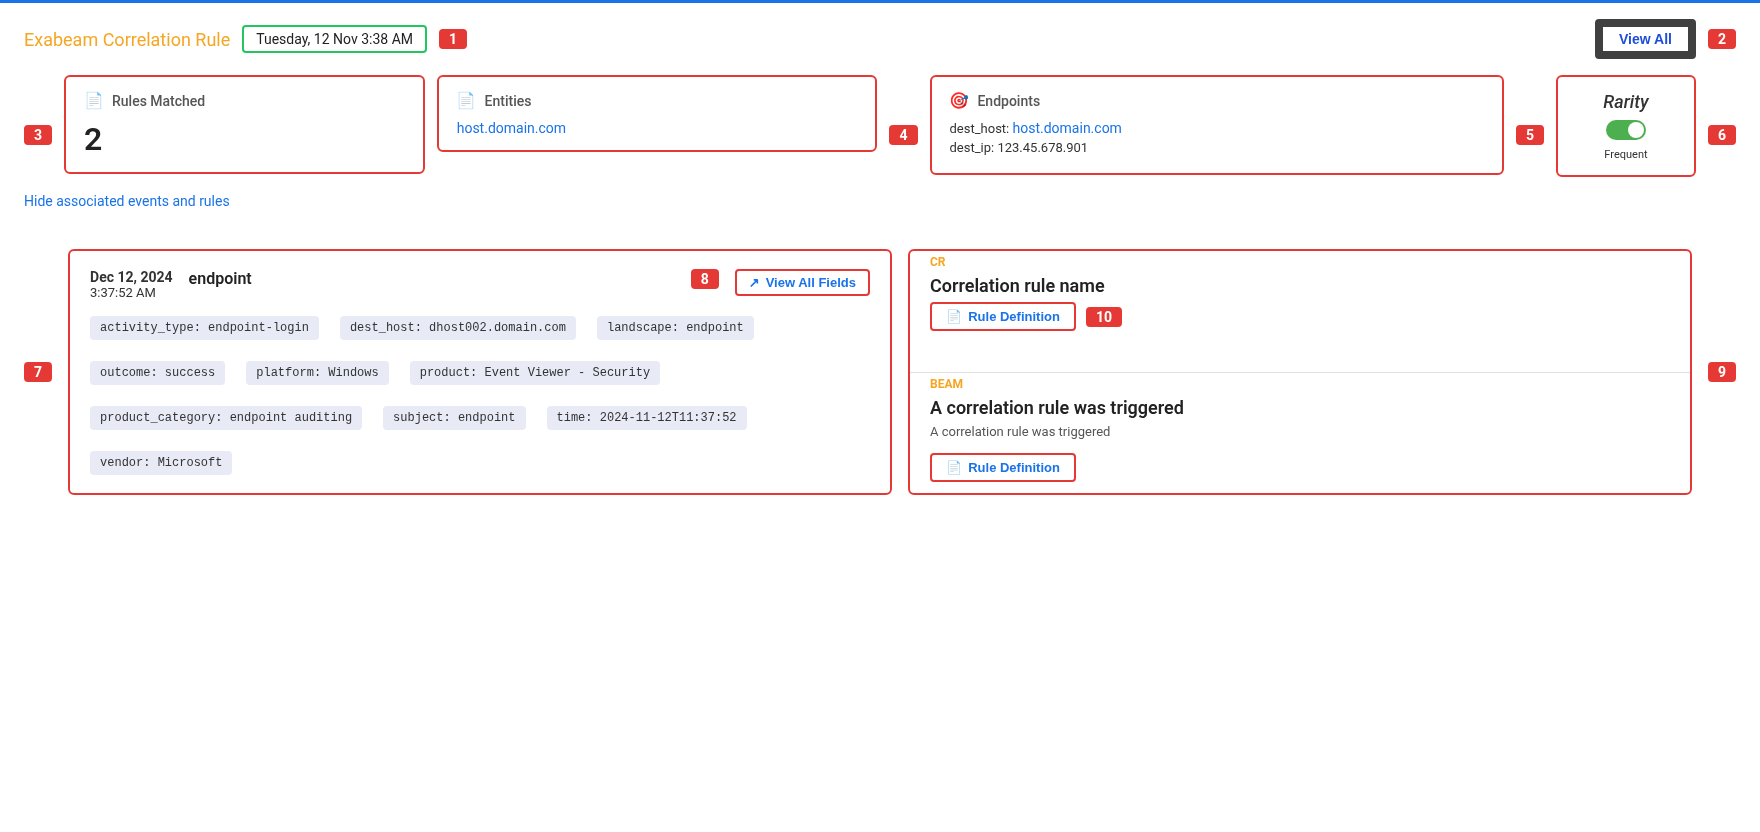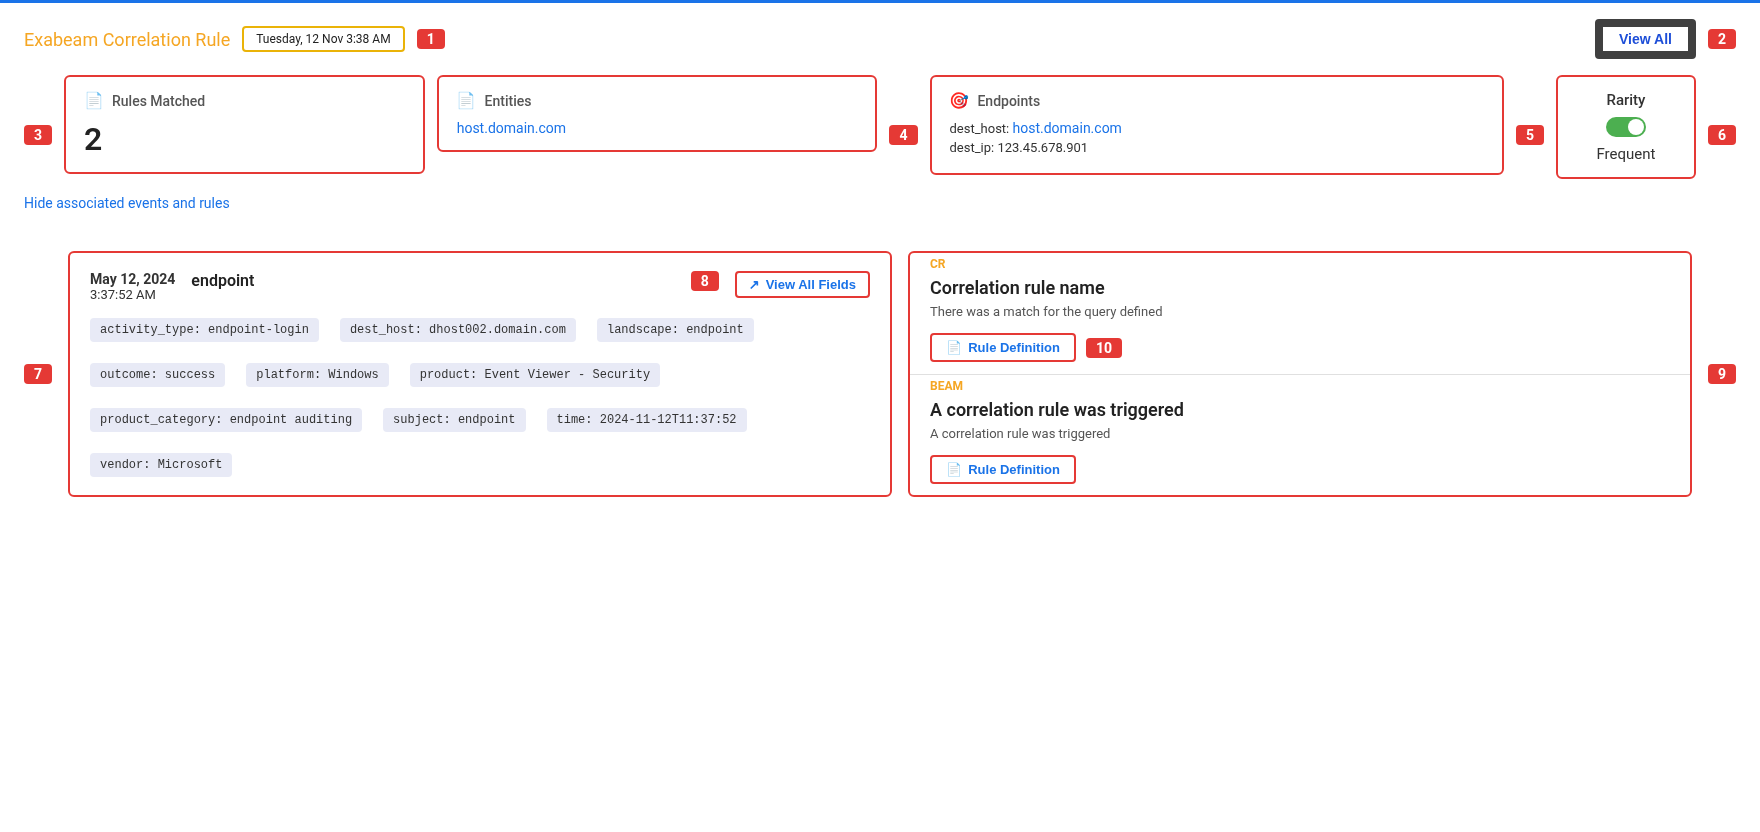--- a/index.html
+++ b/index.html
@@ -20,24 +20,24 @@
       margin-bottom: 16px;
       gap: 12px;
     }
     .app-title {
       color: #f5a623;
       font-weight: 400;
       font-size: 18px;
       white-space: nowrap;
     }
     .date-badge {
-      border: 2px solid #eab308;
+      border: 2px solid #22c55e;
       border-radius: 4px;
       padding: 4px 12px;
-      font-size: 12px;
+      font-size: 14px;
       color: #222;
       background: #fff;
     }
     .badge-num {
       background: #e53935;
       color: #fff;
       border-radius: 4px;
       padding: 2px 10px;
       font-weight: 700;
       font-size: 14px;
@@ -108,23 +108,24 @@
     .endpoint-row {
       font-size: 13px;
       margin-bottom: 4px;
       color: #333;
     }
     .endpoint-row .link-text {
       display: inline;
     }
 
     .rarity-title {
-      font-size: 15px;
+      font-size: 18px;
       font-weight: 500;
       color: #333;
+      font-style: italic;
     }
     .toggle-container {
       display: flex;
       align-items: center;
       gap: 4px;
     }
     .toggle-track {
       width: 40px;
       height: 20px;
       background: #4caf50;
@@ -135,21 +136,21 @@
     .toggle-thumb {
       width: 16px;
       height: 16px;
       background: #fff;
       border-radius: 50%;
       position: absolute;
       top: 2px;
       left: 22px;
     }
     .rarity-label {
-      font-size: 15px;
+      font-size: 11px;
       color: #333;
     }
 
     
     .hide-link {
       color: #1a73e8;
       font-size: 14px;
       cursor: pointer;
       margin-bottom: 24px;
       display: inline-block;
@@ -342,21 +343,21 @@
   <div style="margin-bottom:16px;">
     <span class="hide-link">Hide associated events and rules</span>
   </div>
 
   <div class="main-content">
     <span class="badge-num" style="align-self:center;">7</span>
 
     <div class="left-panel">
       <div class="event-header">
         <div class="event-datetime">
-          <div class="event-date">May 12, 2024</div>
+          <div class="event-date">Dec 12, 2024</div>
           <div>3:37:52 AM</div>
         </div>
         <div class="event-type">endpoint</div>
         <span class="badge-num">8</span>
         <button class="view-all-fields-btn">
           <span>↗</span>
           <span>View All Fields</span>
         </button>
       </div>
 
@@ -372,21 +373,20 @@
         <span class="tag">time: 2024-11-12T11:37:52</span>
         <span class="tag">vendor: Microsoft</span>
       </div>
     </div>
 
     <div class="right-panel">
 
       <div class="rule-section">
         <div class="rule-tag cr">CR</div>
         <div class="rule-name">Correlation rule name</div>
-        <div class="rule-desc">There was a match for the query defined</div>
         <div style="display:flex; align-items:center; gap:10px;">
           <button class="rule-def-btn">
             <span>📄</span>
             <span>Rule Definition</span>
           </button>
           <span class="badge-num">10</span>
         </div>
       </div>
 
       <hr class="rule-divider">

